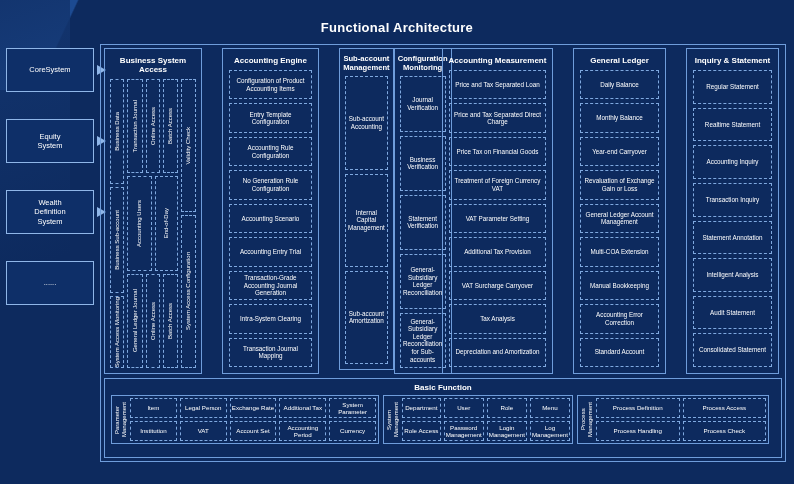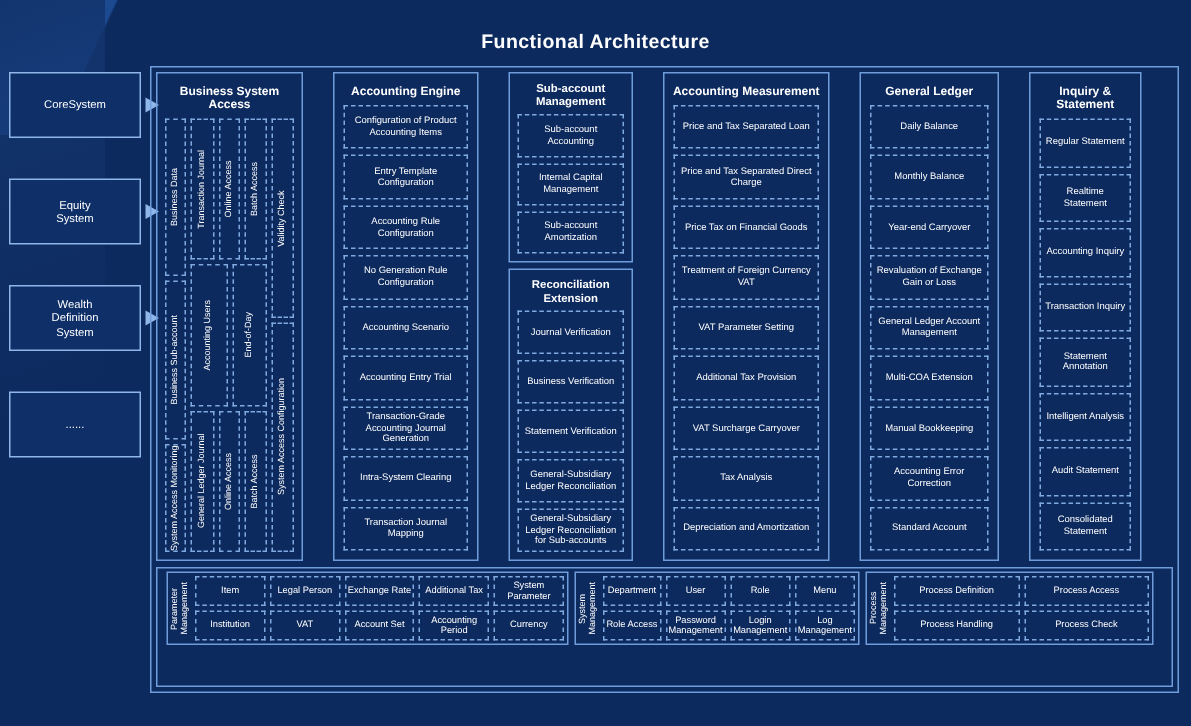--- a/index.html
+++ b/index.html
@@ -73,21 +73,21 @@
     display:flex;flex-direction:column;padding:3px;
   }
   .sub-hd{text-align:center;font-size:7.6px;font-weight:bold;padding:3px 0 4px;line-height:1.15;}
 
   
   .c1{width:98px}
   .c2{width:97px}
   .c3{width:83px}
   .c4{width:111px}
   .c6{width:93px}
-  .c7{width:75px}
+  .c7{width:93px}
 
   
   .c1-body{flex:1;display:flex;flex-direction:row;gap:3px;padding:0 2px 2px;}
   .vtxt{
     writing-mode:vertical-rl;transform:rotate(180deg);
     font-size:6px;text-align:center;line-height:1.1;
     display:flex;align-items:center;justify-content:center;
   }
   .vbox{border:1px dashed #7fa9e0;box-sizing:border-box;display:flex;align-items:center;justify-content:center;}
   .c1-left{width:14px;display:flex;flex-direction:column;gap:3px;}
@@ -214,31 +214,31 @@
       <div class="item">Accounting Rule Configuration</div>
       <div class="item">No Generation Rule Configuration</div>
       <div class="item">Accounting Scenario</div>
       <div class="item">Accounting Entry Trial</div>
       <div class="item">Transaction-Grade Accounting Journal Generation</div>
       <div class="item">Intra-System Clearing</div>
       <div class="item">Transaction Journal Mapping</div>
     </div>
   </div>
 
-  <div class="c3" style="display:flex;flex-direction:column;">
+  <div class="c3" style="display:flex;flex-direction:row;">
     <div class="sub-frame" style="flex:1.05">
       <div class="sub-hd">Sub-account Management</div>
       <div class="col-body" style="padding:0 2px 2px;">
         <div class="item">Sub-account Accounting</div>
         <div class="item">Internal Capital Management</div>
         <div class="item">Sub-account Amortization</div>
       </div>
     </div>
     <div class="sub-frame" style="flex:1.65;margin-bottom:0;">
-      <div class="sub-hd">Reconciliation Extension</div>
+      <div class="sub-hd">Configuration Monitoring</div>
       <div class="col-body" style="padding:0 2px 2px;">
         <div class="item">Journal Verification</div>
         <div class="item">Business Verification</div>
         <div class="item">Statement Verification</div>
         <div class="item">General-Subsidiary Ledger Reconciliation</div>
         <div class="item">General-Subsidiary Ledger Reconciliation for Sub-accounts</div>
       </div>
     </div>
   </div>
 
@@ -282,20 +282,21 @@
       <div class="item">Statement Annotation</div>
       <div class="item">Intelligent Analysis</div>
       <div class="item">Audit Statement</div>
       <div class="item">Consolidated Statement</div>
     </div>
   </div>
 
 </div>
 
 <div class="basic">
+  <div class="basic-hd">Basic Function</div>
   <div class="basic-row">
 
     <div class="bgroup g-param">
       <div class="vlabel">Parameter Management</div>
       <div class="grid" style="grid-template-columns:repeat(5,1fr);grid-template-rows:repeat(2,1fr);">
         <div class="cell">Item</div>
         <div class="cell">Legal Person</div>
         <div class="cell">Exchange Rate</div>
         <div class="cell">Additional Tax</div>
         <div class="cell">System Parameter</div>

